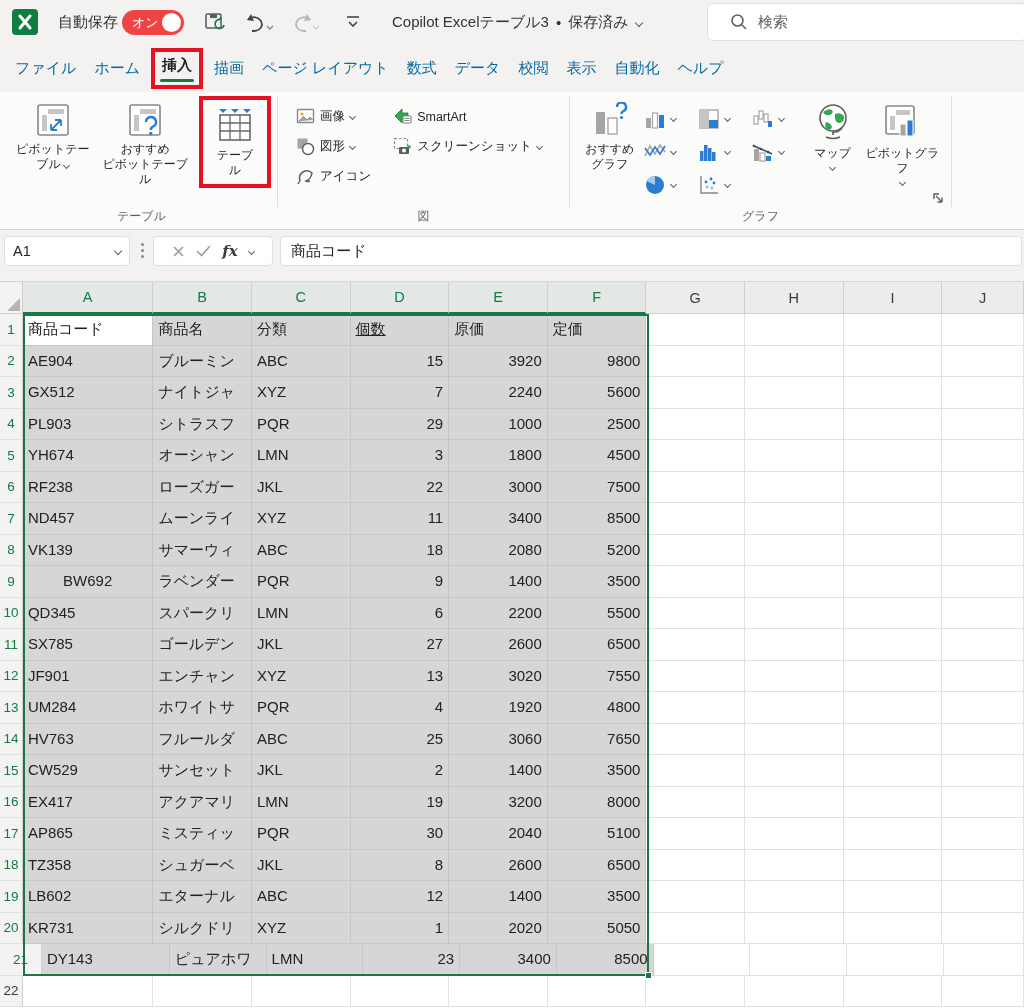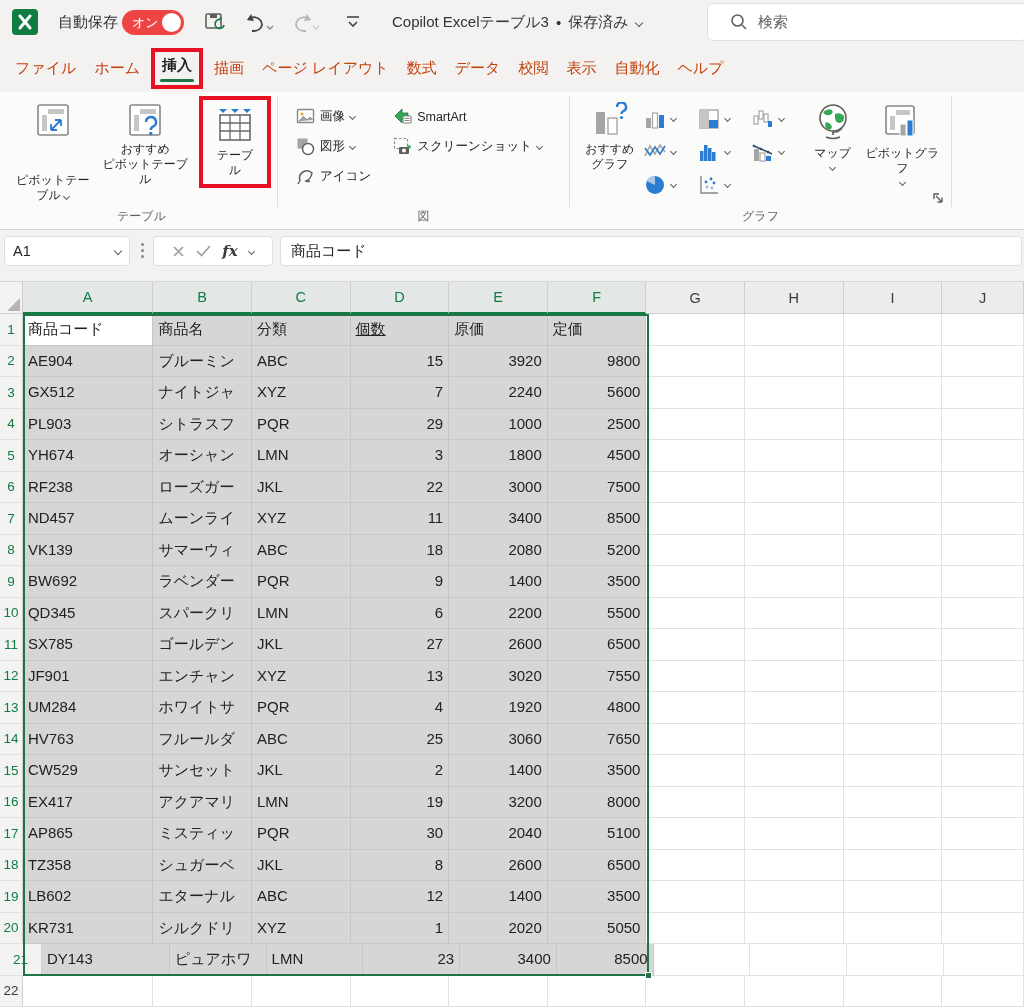--- a/index.html
+++ b/index.html
@@ -15,21 +15,21 @@
   .toggle .t-lbl { color:#fff; font-size:13px; margin-left:10px; }
   .toggle .knob { position:absolute; right:3px; top:3px; width:19px; height:19px; background:#fff; border-radius:50%; }
   .qat-ico { position:absolute; top:10px; }
   .title-txt { position:absolute; left:392px; font-size:15px; color:#333; display:flex; align-items:center; gap:7px; }
   .searchbox { position:absolute; left:707px; top:3px; width:320px; height:38px; background:#fff; border:1px solid #e1dfdd; border-radius:6px; display:flex; align-items:center; gap:10px; padding-left:22px; }
   .searchbox .s-lbl { font-size:15px; color:#616161; }
 
   
   .tabrow { height:47px; background:#f3f2f1; display:flex; align-items:center; padding-left:6px; }
   .tabwrap { padding:8px 9px; }
-  .tab { position:relative; font-size:15px; color:#c2410c; white-space:nowrap; cursor:default; }
+  .tab { position:relative; font-size:15px; color:#0369a1; white-space:nowrap; cursor:default; }
   .tabsel { color:#222; font-weight:bold; }
   .tabsel::after { content:""; position:absolute; left:-2px; right:-2px; bottom:-9px; height:3px; background:#217346; border-radius:2px; }
   .redbox-tab { border:4px solid #e81123; padding:4px 7px 10px 7px; margin:0 2px; }
 
   
   .ribbon { position:relative; height:138px; background:#fbfbfa; border-bottom:1px solid #d8d6d4; display:flex; padding:4px 0 22px 6px; }
   .rgroup { position:relative; display:flex; align-items:flex-start; padding:2px 6px; border-right:1px solid #e1dfdd; }
   .grp-label { position:absolute; bottom:-18px; left:0; right:0; text-align:center; font-size:12px; color:#605e5c; white-space:nowrap; }
   .bigbtn { display:flex; flex-direction:column; align-items:center; padding:4px 4px; border-radius:3px; }
   .bigbtn .biglbl { margin-top:4px; font-size:12px; color:#252423; text-align:center; line-height:15px; white-space:pre-line; }
@@ -142,21 +142,21 @@
       <div class="tabwrap"><span class="tab">データ</span></div>
       <div class="tabwrap"><span class="tab">校閲</span></div>
       <div class="tabwrap"><span class="tab">表示</span></div>
       <div class="tabwrap"><span class="tab">自動化</span></div>
       <div class="tabwrap"><span class="tab">ヘルプ</span></div>
     </div>
 
   <div class="ribbon">
 
     <div class="rgroup" style="width:272px;">
-      <div class="bigbtn" style="width:88px;gap:31px;">
+      <div class="bigbtn" style="width:88px;">
         <span>
           <svg width="36" height="36" viewBox="0 0 36 36">
               <rect x="3" y="3" width="30" height="30" rx="2" fill="#fff" stroke="#8a8886" stroke-width="1.6"></rect>
               <rect x="13" y="7" width="16" height="5" fill="#c8c6c4"></rect>
               <rect x="7" y="13" width="5" height="16" fill="#c8c6c4"></rect>
               <path d="M16 28 L26 18 M26 18 l-6 0 M26 18 l0 6 M16 28 l6 0 M16 28 l0 -6" stroke="#2b7cd3" stroke-width="1.8" fill="none"></path>
             </svg>
         </span>
         <span class="biglbl"><span>ピボットテー
 ブル</span> <i class="chev sm"></i></span>
@@ -532,21 +532,21 @@
         <div class="cell num sel" style="width: 99px;">18</div>
         <div class="cell num sel" style="width: 99px;">2080</div>
         <div class="cell num sel" style="width: 99px;">5200</div>
         <div class="cell" style="width: 99px;"></div>
         <div class="cell" style="width: 99px;"></div>
         <div class="cell" style="width: 99px;"></div>
         <div class="cell" style="width: 82px;"></div>
       </div>
       <div class="srow" style="height: 31.5px;">
         <div class="rhcell rhsel" style="width: 23px;">9</div>
-        <div class="cell sel" style="width: 131px;">BW692</div>
+        <div class="cell sel" style="width: 131px; text-align: center;">BW692</div>
         <div class="cell sel" style="width: 99px;">ラベンダー</div>
         <div class="cell sel" style="width: 99px;">PQR</div>
         <div class="cell num sel" style="width: 99px;">9</div>
         <div class="cell num sel" style="width: 99px;">1400</div>
         <div class="cell num sel" style="width: 99px;">3500</div>
         <div class="cell" style="width: 99px;"></div>
         <div class="cell" style="width: 99px;"></div>
         <div class="cell" style="width: 99px;"></div>
         <div class="cell" style="width: 82px;"></div>
       </div>

